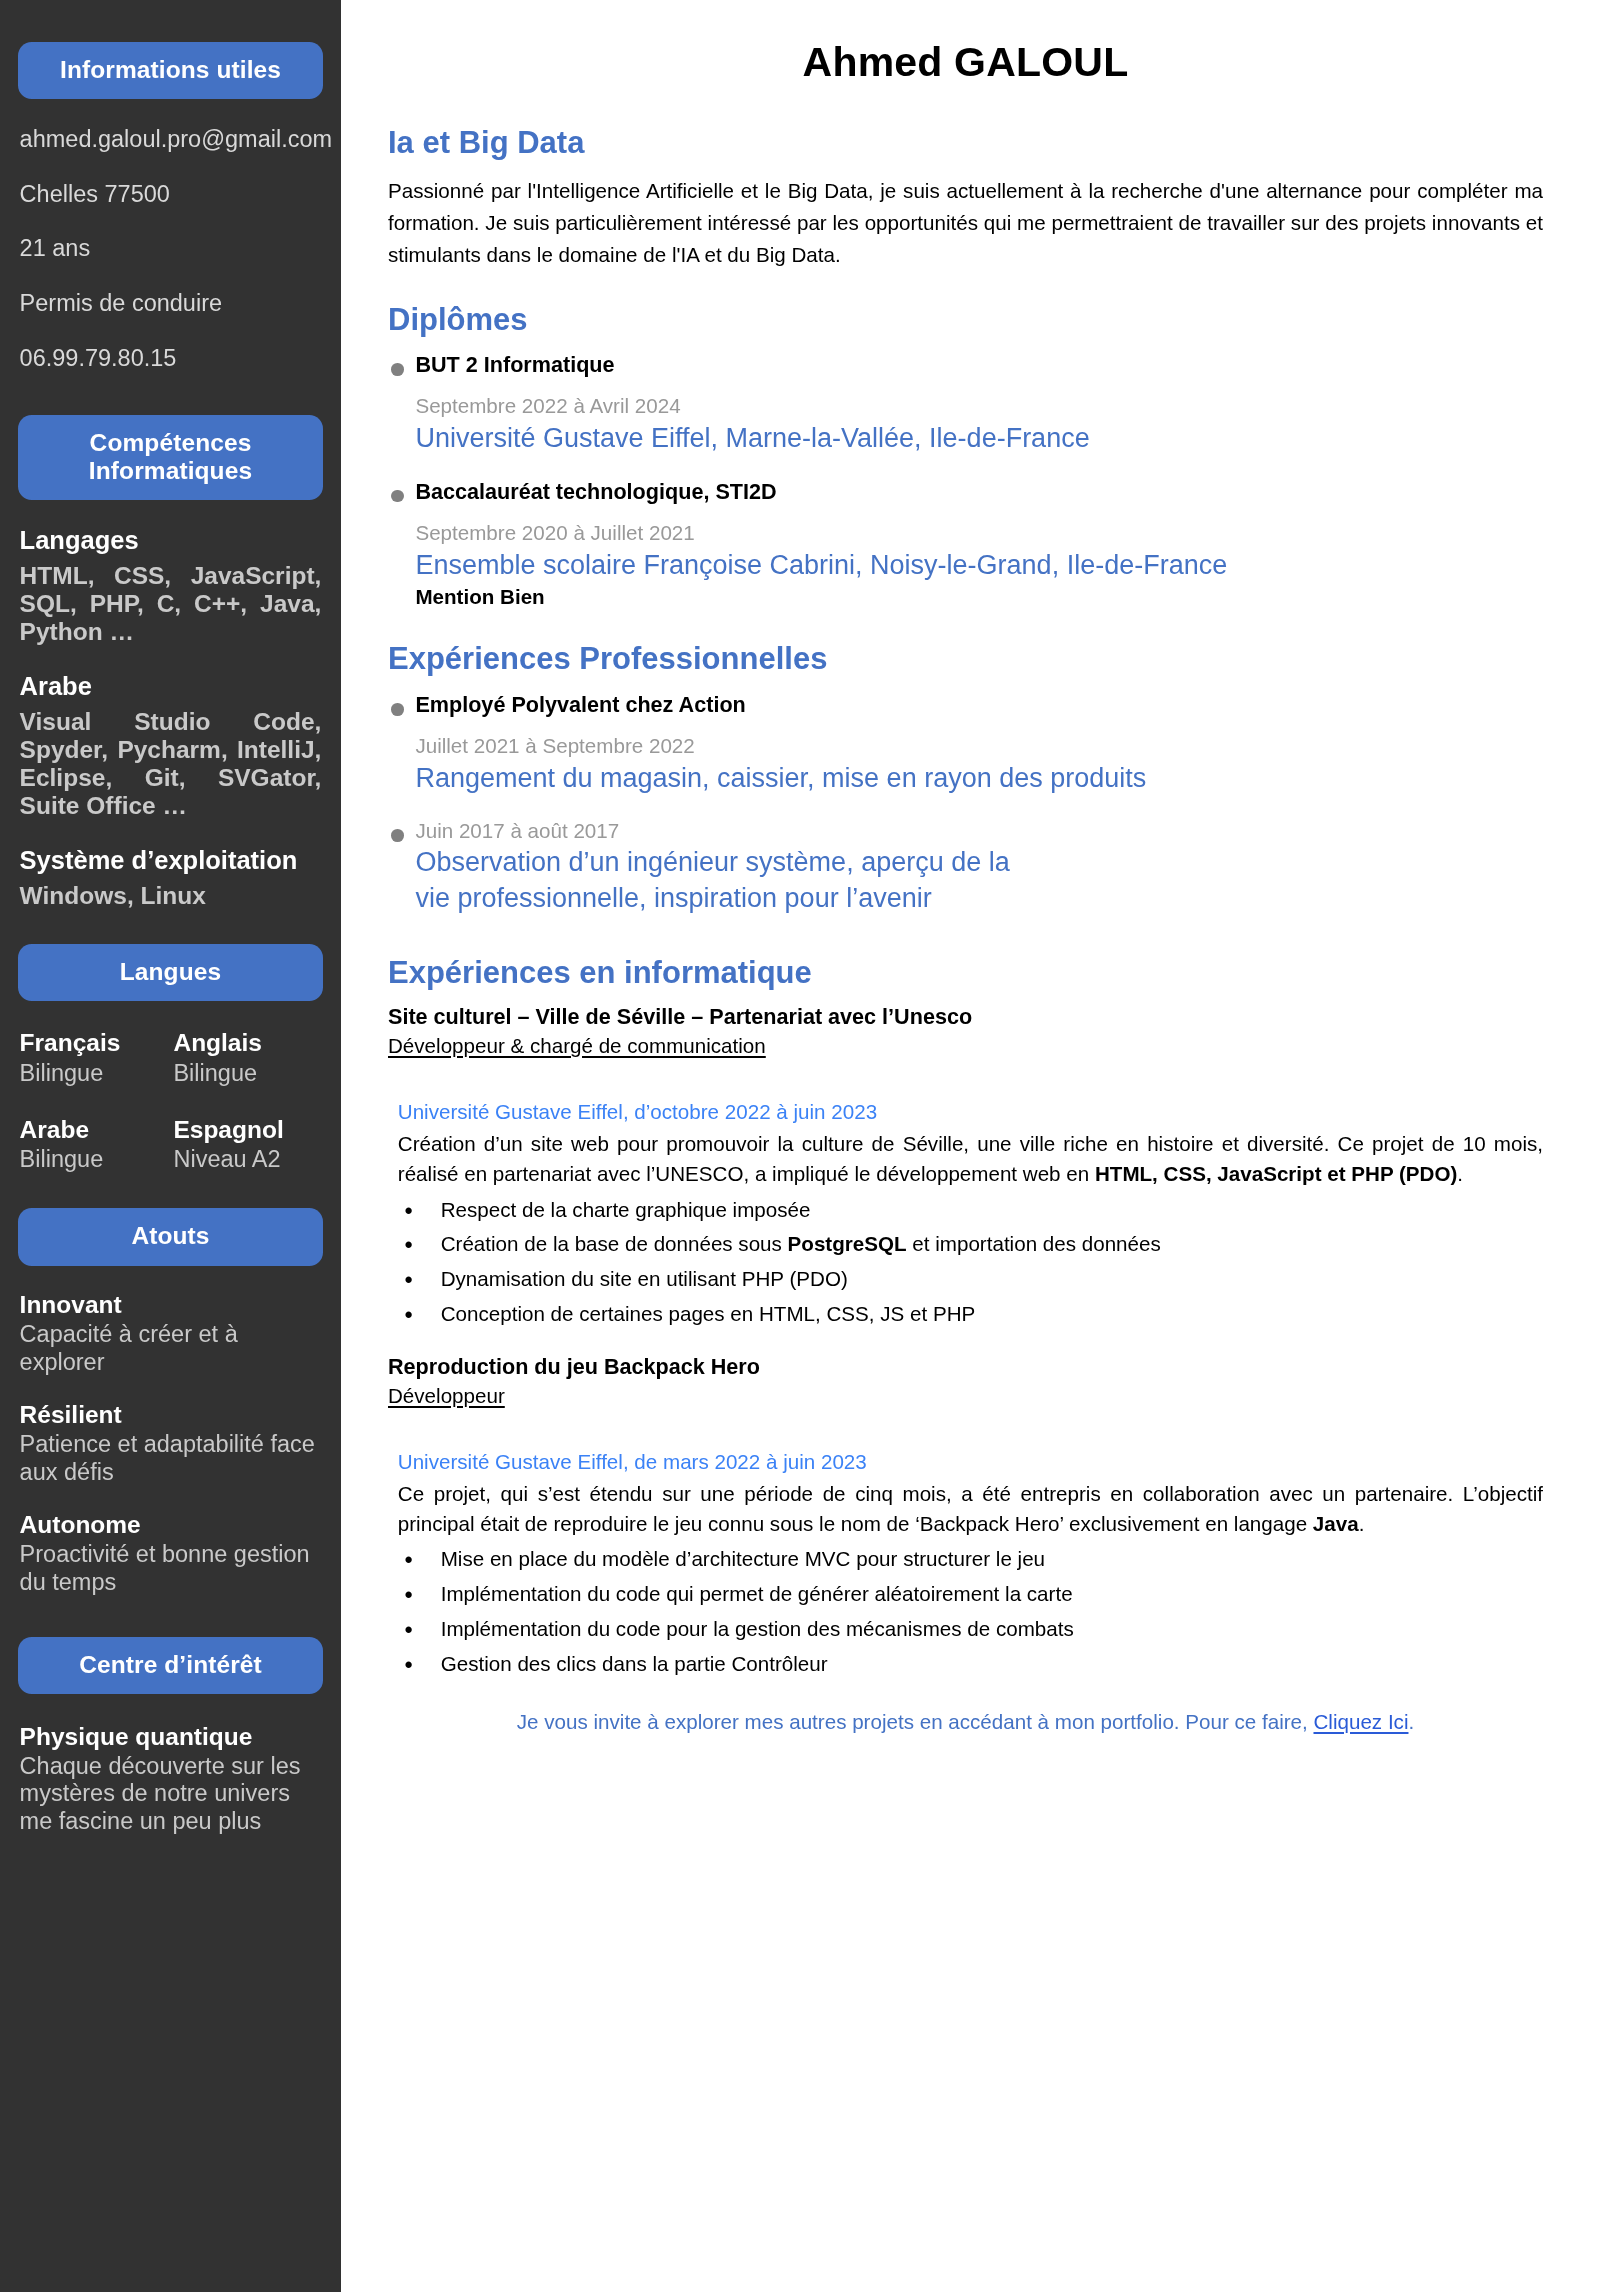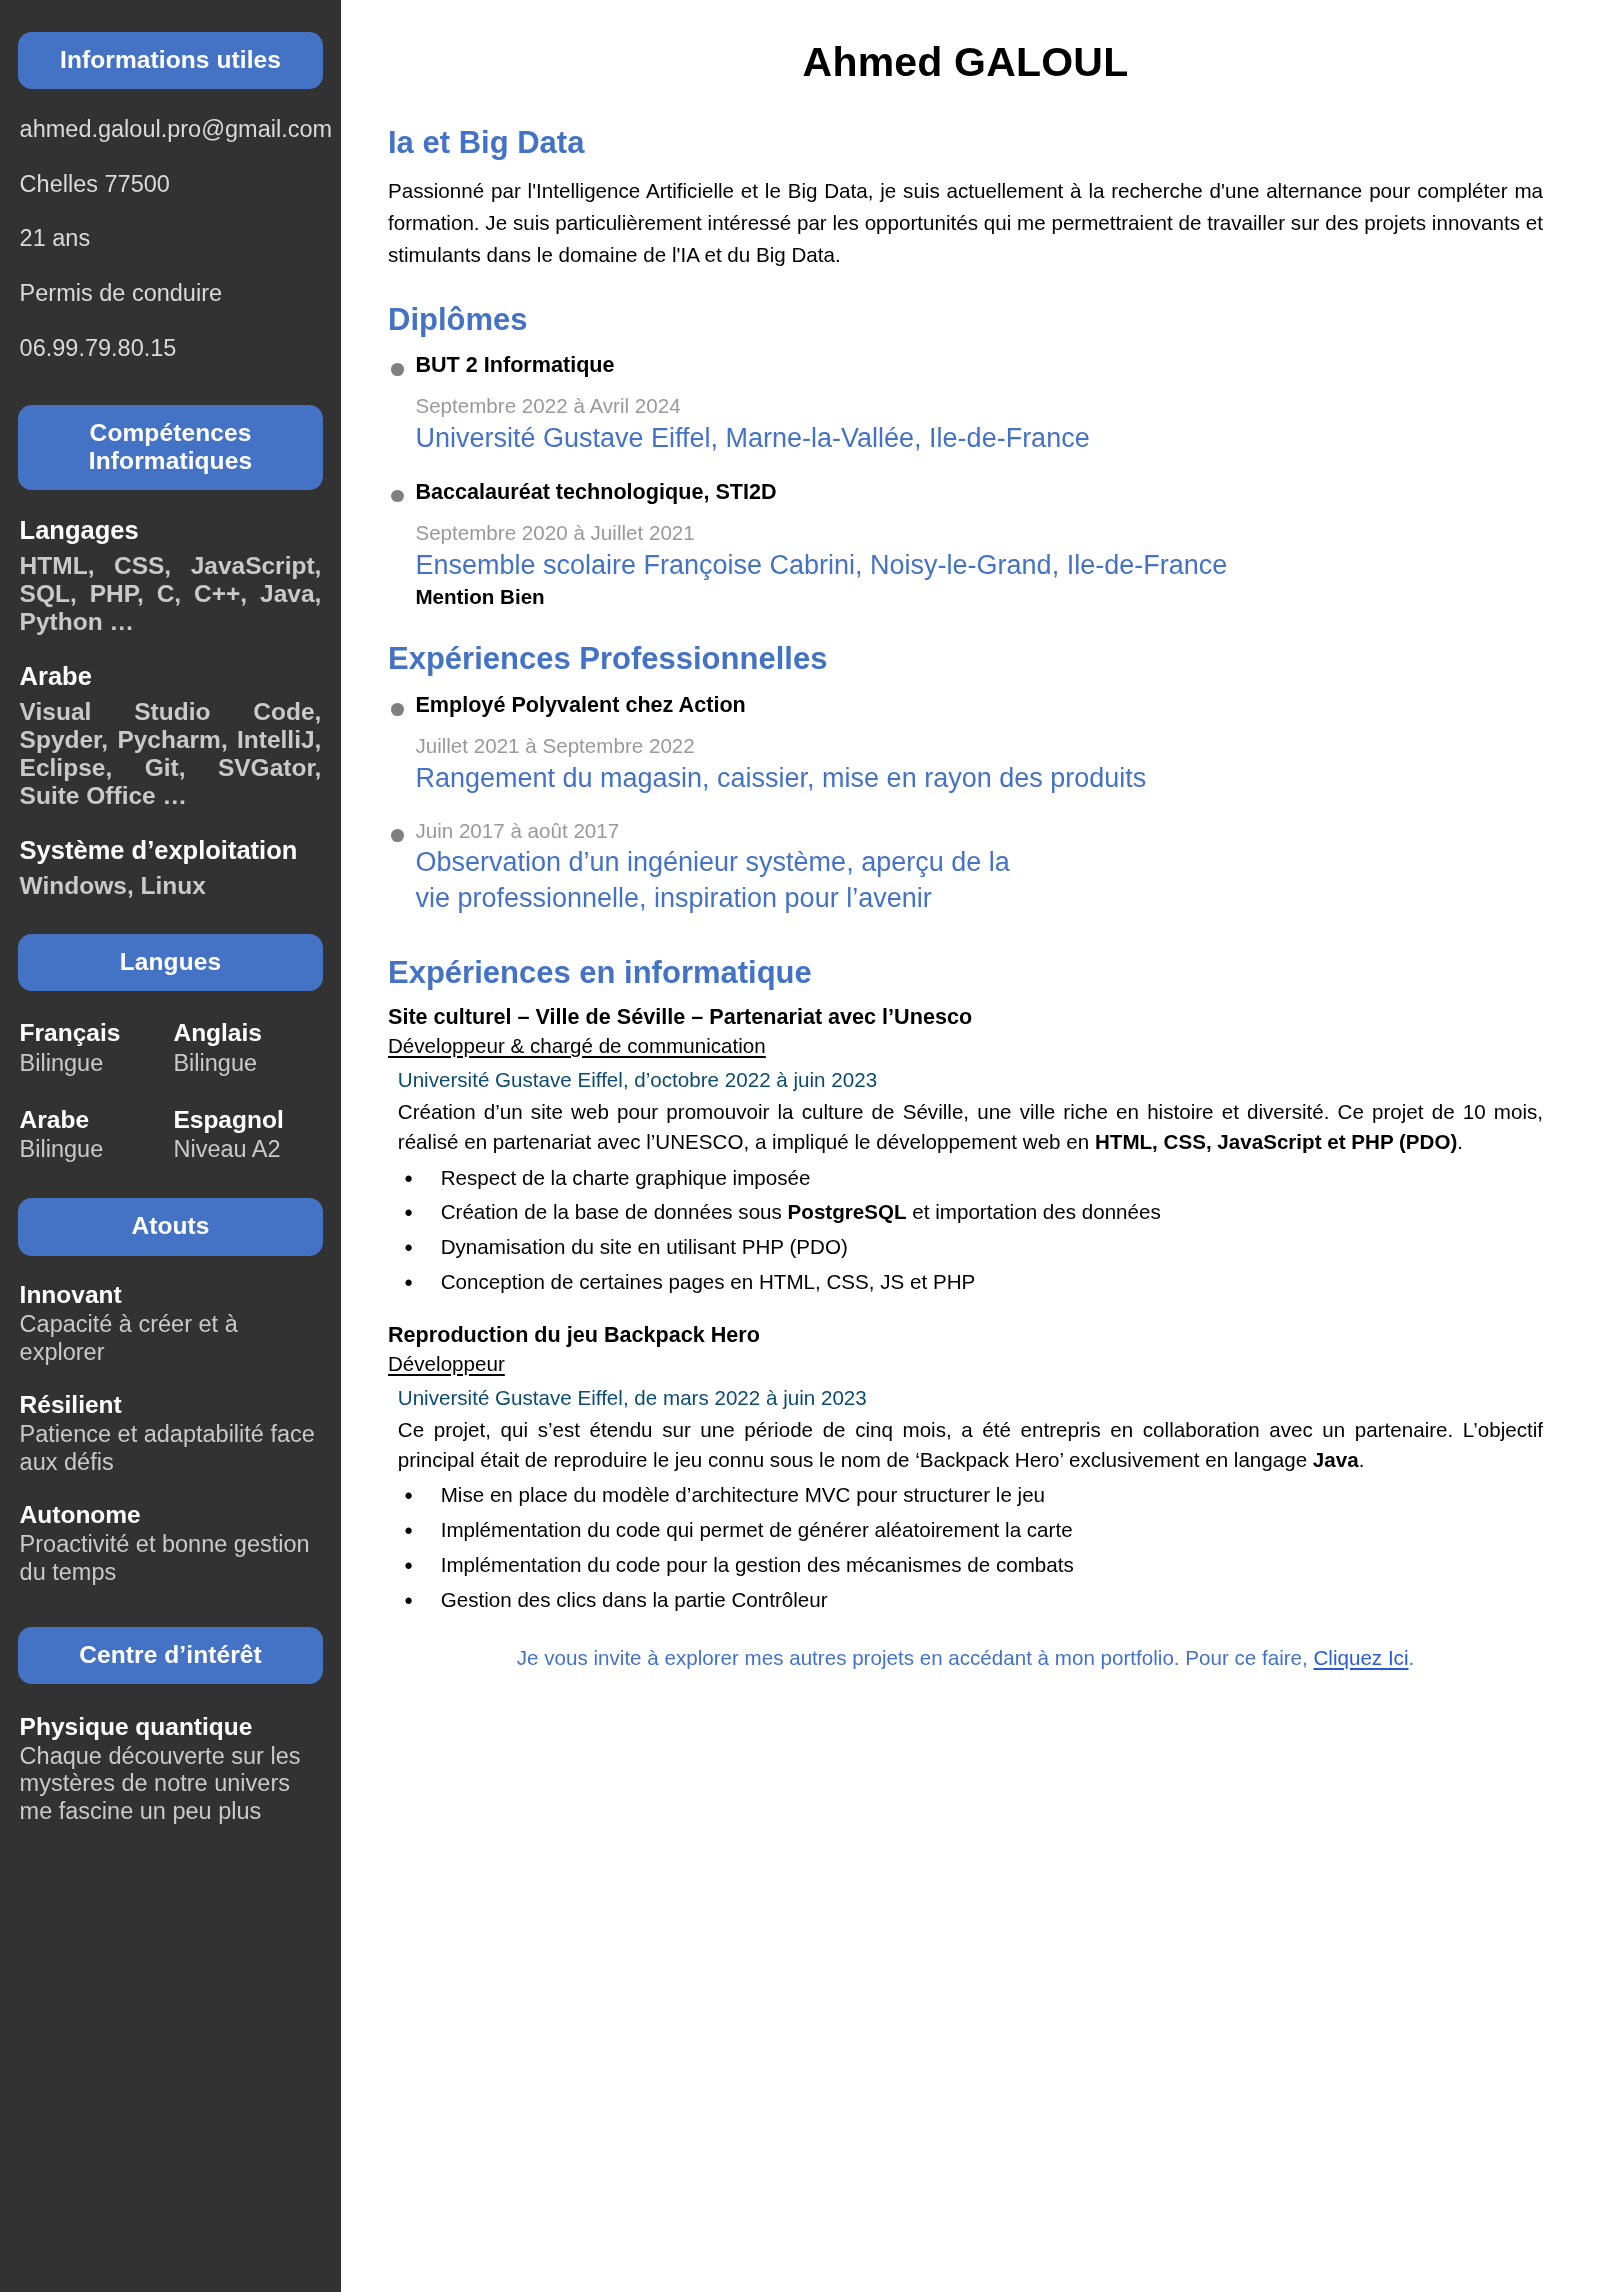--- a/index.html
+++ b/index.html
@@ -29,21 +29,21 @@
   .band {
     background: #4472C4;
     border-radius: 13.7px;
     color: #ffffff;
     font-weight: bold;
     font-size: 24.5px;
     text-align: center;
     padding: 13.7px 5.9px 15.7px 5.9px;
     letter-spacing: 0.1px;
   }
-  .band.info     { margin-top: 32px; }
+  .band.info     { margin-top: 42px; }
   .band.comp     { margin-top: 43px; }
   .band.langues  { margin-top: 34px; }
   .band.atouts   { margin-top: 35px; }
   .band.centre   { margin-top: 41px; }
 
   .info-list { margin-top: 27.4px; }
   .info-list .line {
     color: #d9d9d9;
     font-size: 23.5px;
     line-height: 1.1;
@@ -195,24 +195,25 @@
   .proj .p-role {
     font-size: 20.6px;
     color: #000000;
     text-decoration: underline;
     text-underline-offset: 2.9px;
     margin-bottom: 6.9px;
     display: inline-block;
   }
   .proj .p-line {
     font-size: 20.6px;
-    color: #0c4a6e;
+    color: #3b82f6;
     line-height: 1.45;
     padding-left: 9.8px;
     margin-bottom: 2px;
+    margin-top: 32px;
   }
   .proj .p-desc {
     font-size: 20.6px;
     color: #000000;
     line-height: 1.45;
     padding-left: 9.8px;
     text-align: justify;
     text-align-last: left;
     margin-bottom: 5.9px;
   }

